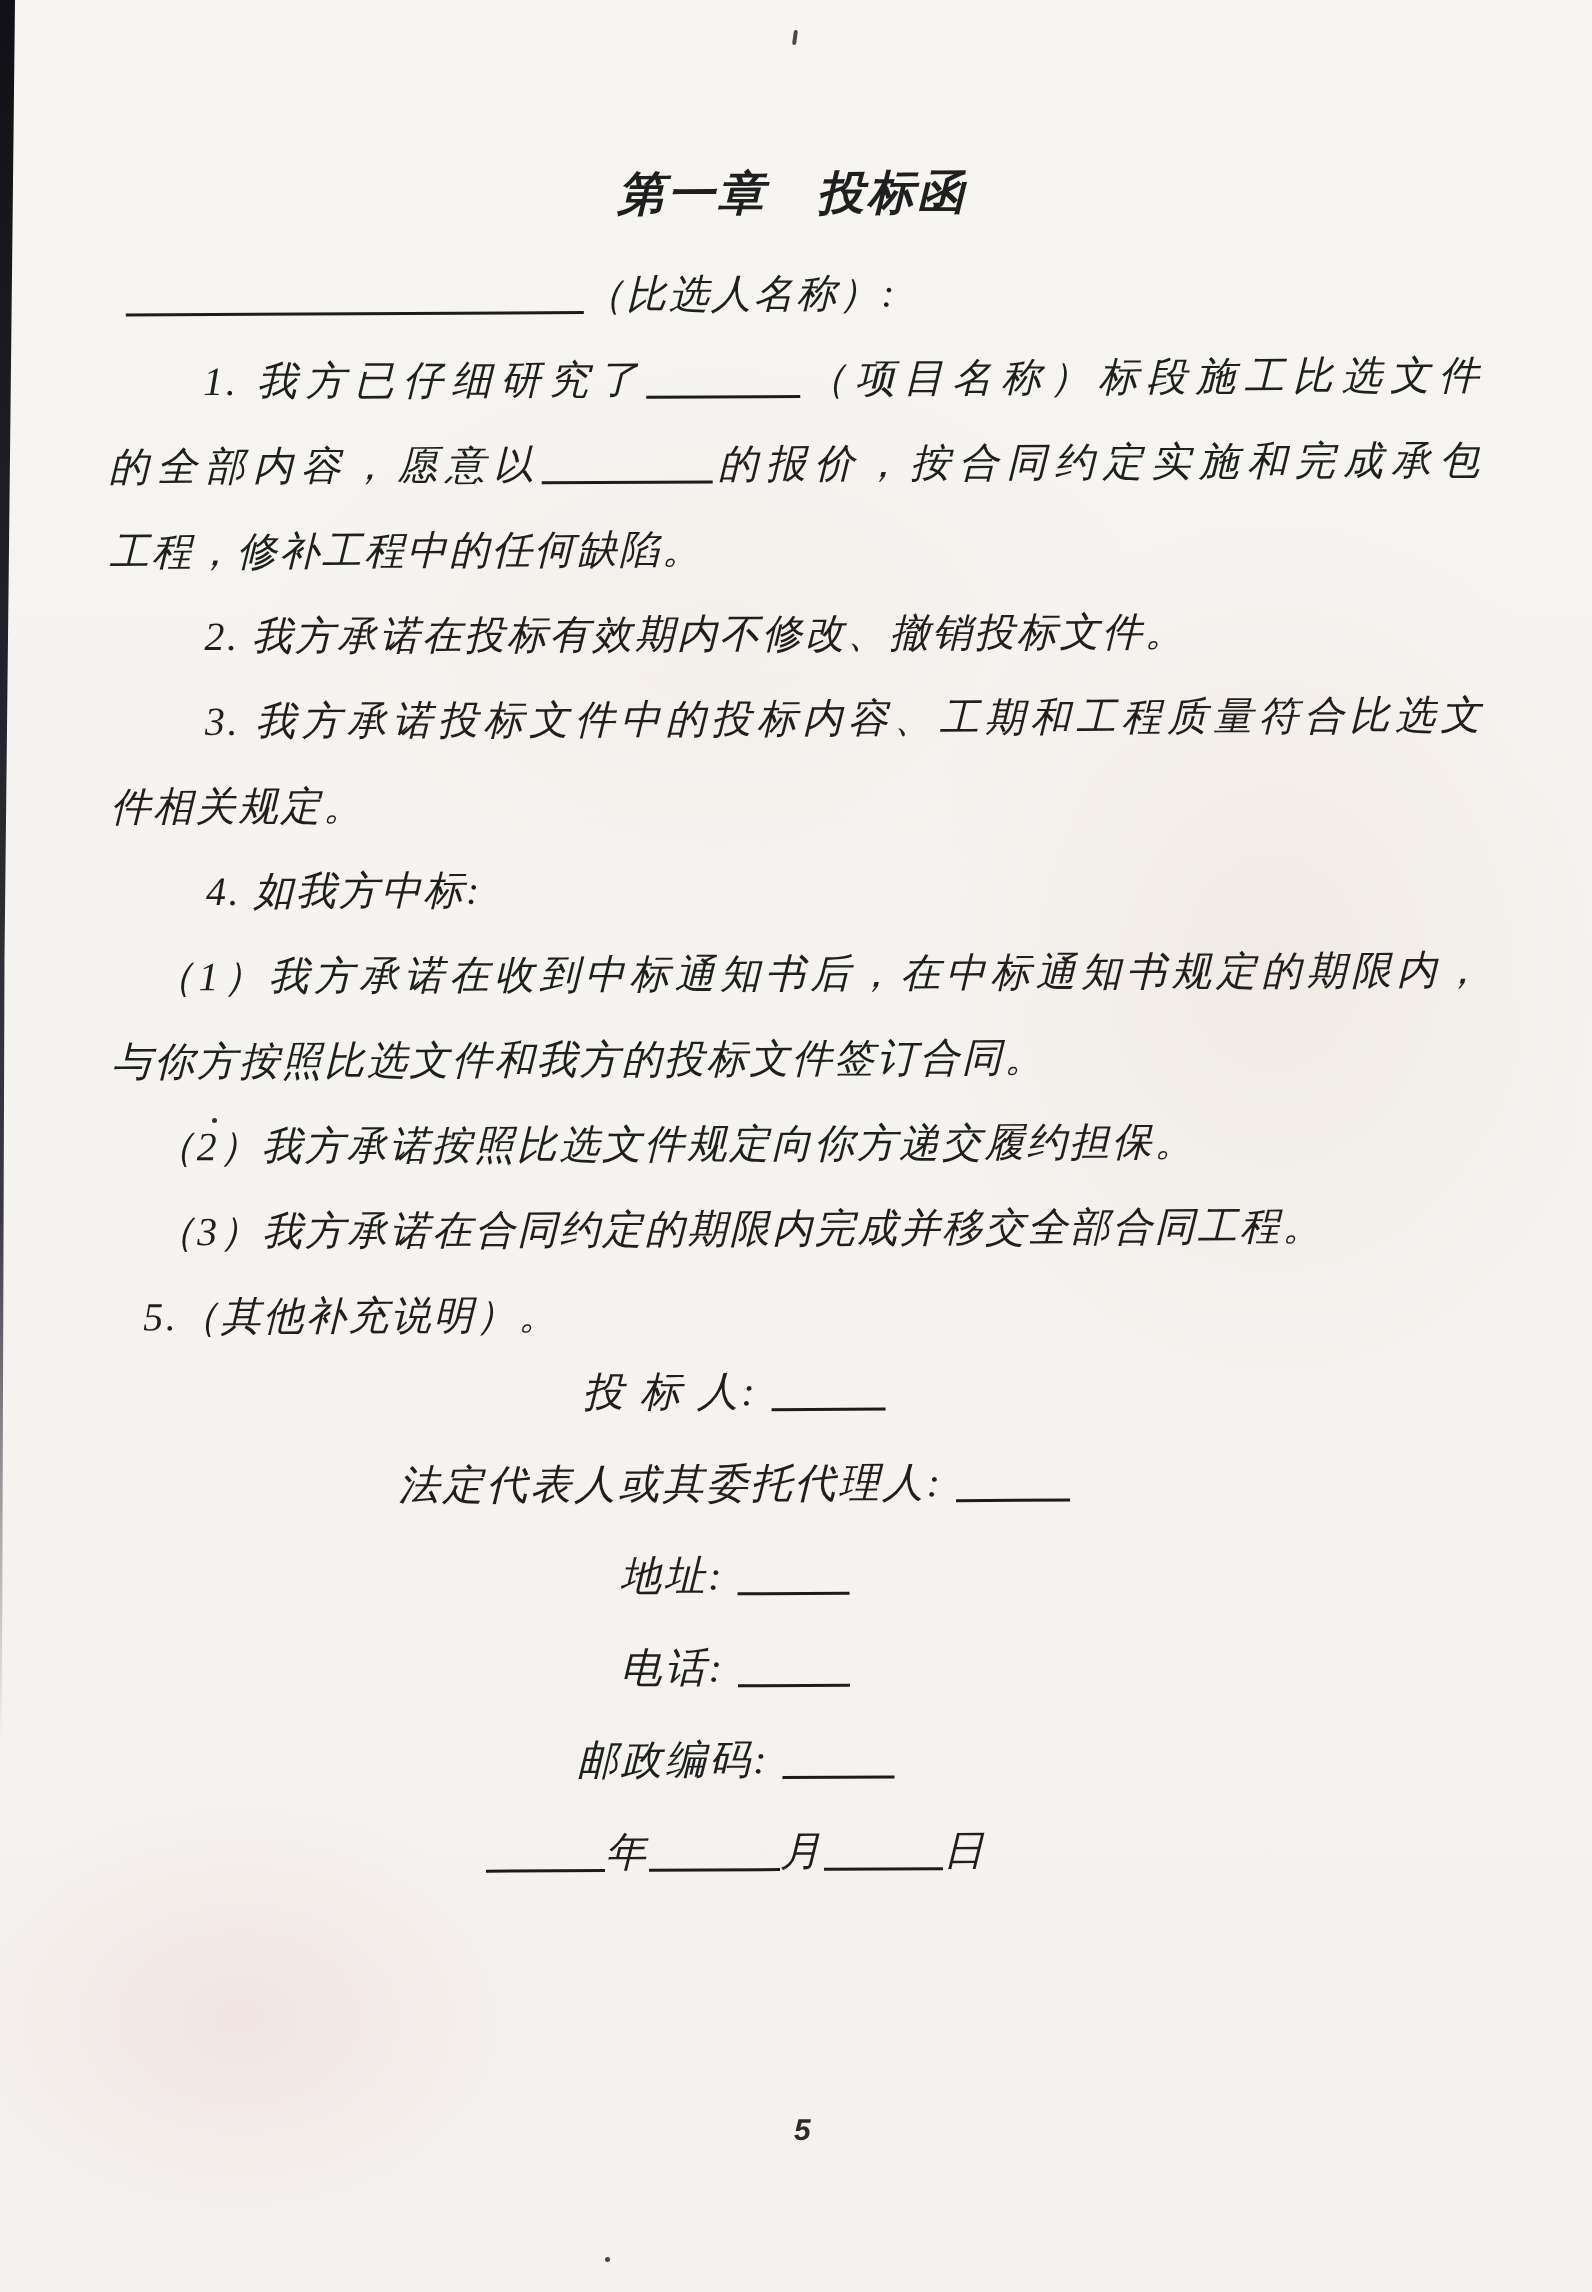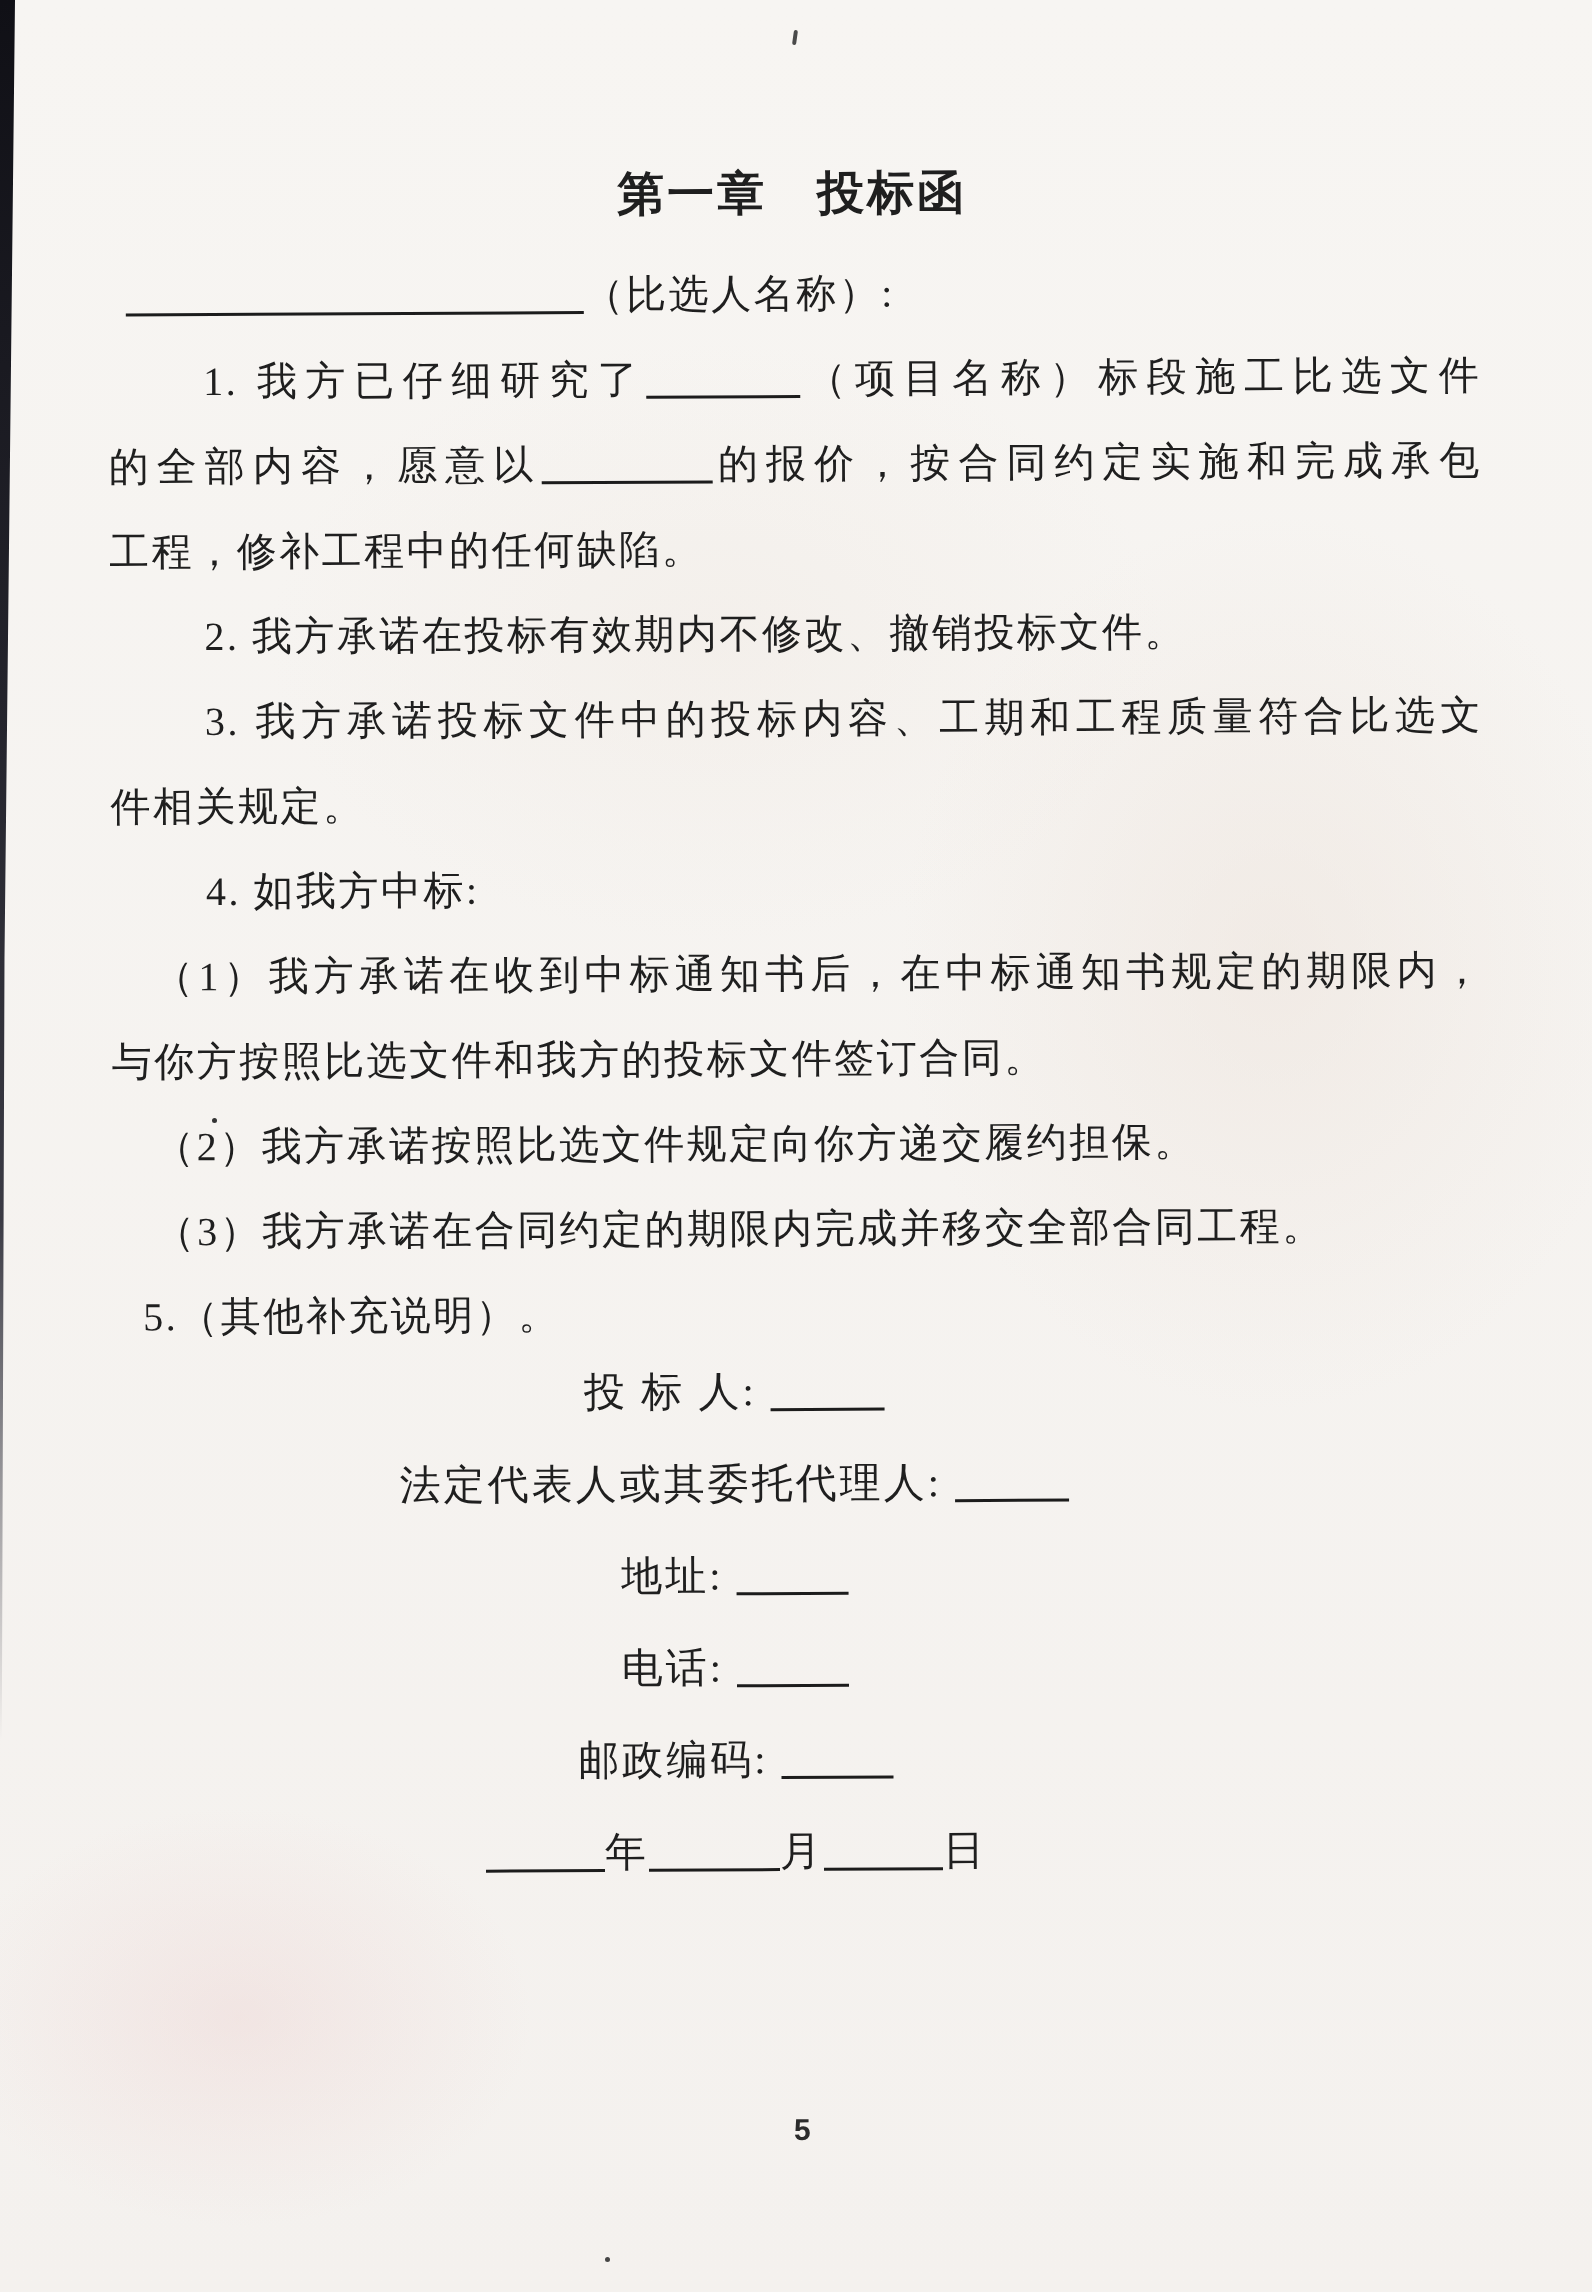--- a/index.html
+++ b/index.html
@@ -9,20 +9,21 @@
     margin:0 auto;
     overflow:hidden;
     color:#1f1f1f;
     background-color:#f6f3f0;
     background-image:
       radial-gradient(418px 299px at 15% 88%, rgba(233,196,196,.28), transparent 70%),
       radial-gradient(498px 597px at 80% 42%, rgba(236,226,218,.5), transparent 75%),
       radial-gradient(597px 398px at 45% 28%, rgba(241,235,229,.5), transparent 75%),
       linear-gradient(#f7f5f2, #f4f1ee);
     font-family:"Liberation Serif","DejaVu Serif",serif;
+    font-style:italic;
   }
   .sheet { position:absolute; inset:0; transform:rotate(-0.3deg); transform-origin:50% 40%; }
 
   .title {
     position:absolute; top:162px; left:0; width:100%;
     margin:0; text-align:center;
     font-size:47px; font-weight:700; letter-spacing:3px;
     white-space:pre;
   }
 

